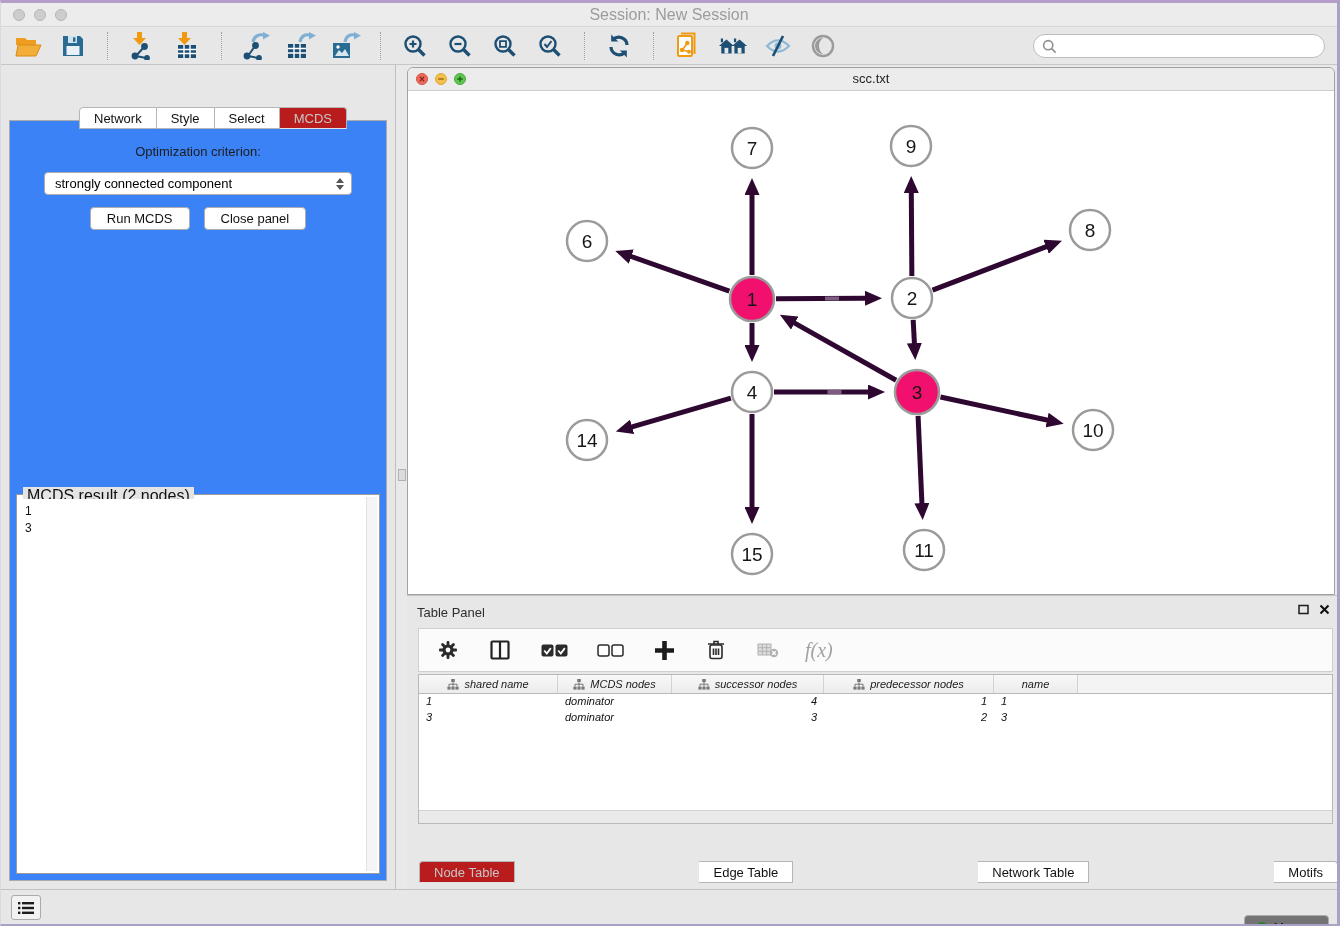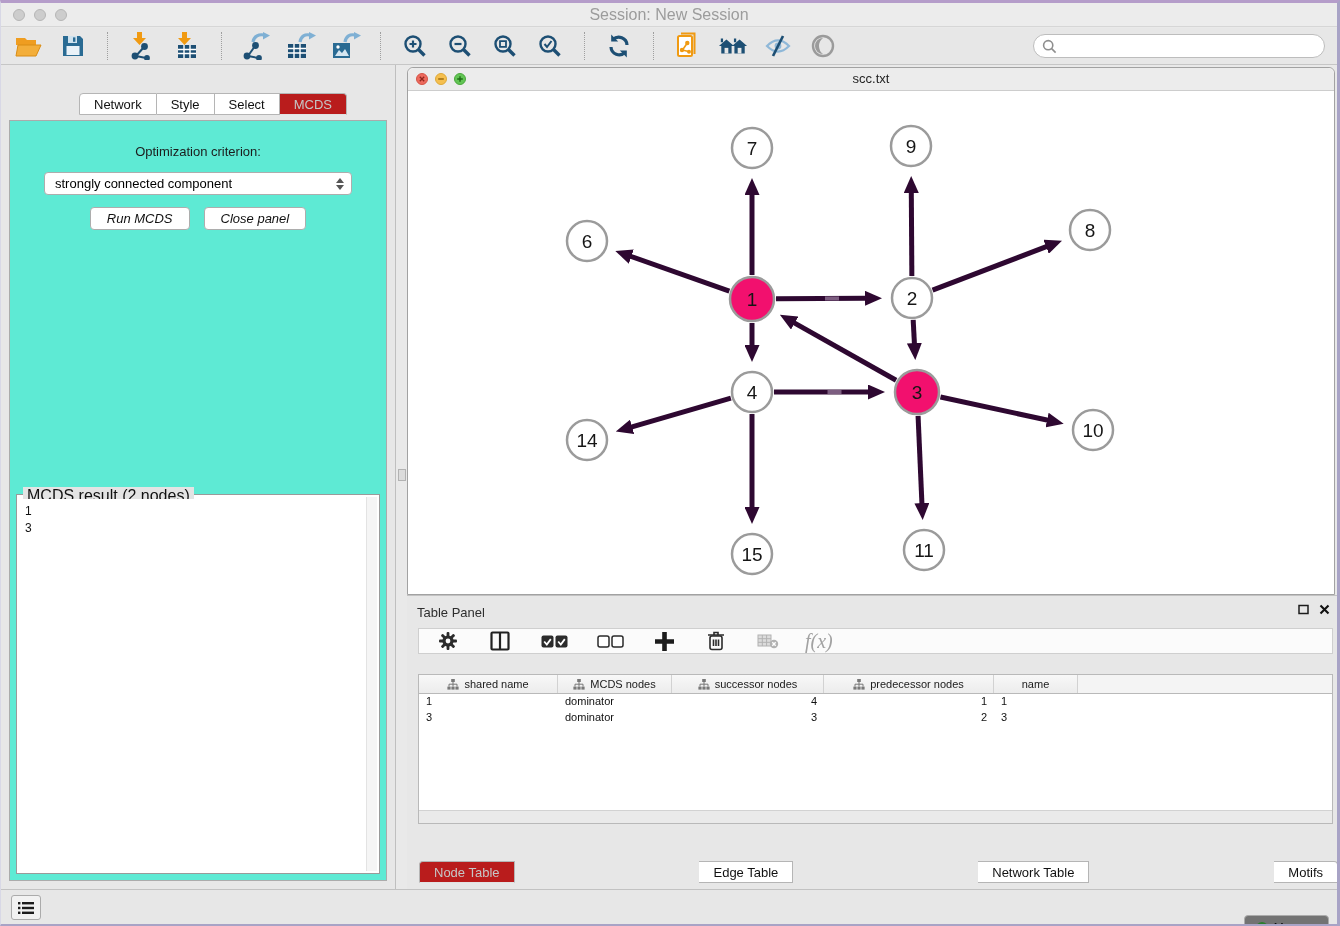--- a/index.html
+++ b/index.html
@@ -21,60 +21,60 @@
   .sep { width:0; height:28px; border-left:1px dotted #9f9f9f; margin:0 4px; }
   .searchbox { margin-left:auto; width:292px; height:24px; background:#fff; border:1px solid #bdbdbd; border-radius:12px;
                display:flex; align-items:center; padding:0 8px; gap:5px; }
   .searchbox input { border:none; outline:none; flex:1; font-size:12px; background:transparent; }
 
   
   .control-panel { position:absolute; left:0; top:62px; width:395px; bottom:35px; background:#e7e7e7; border-right:1px solid #bfbfbf; }
   .cp-header { position:relative; height:30px; }
   .panel-title { position:absolute; left:10px; top:9px; font-size:13px; color:#2e2e2e; }
   .panel-hicons { position:absolute; right:8px; top:8px; display:flex; gap:10px; align-items:center; }
-  .cp-tabs { position:absolute; left:78px; top:28px; display:flex; z-index:2;border-radius:10px; }
+  .cp-tabs { position:absolute; left:78px; top:42px; display:flex; z-index:2;border-radius:10px; }
   .tabseg { height:22px; line-height:21px; font-size:13px; padding:0 14px; background:#fff; border:1px solid #b5b5b5; border-left:none; color:#111; }
   .tabseg:first-child { border-left:1px solid #b5b5b5; border-top-left-radius:4px; }
   .tabseg:last-child { border-top-right-radius:4px; }
   .tabseg.active { background:#b91c1c; color:#c6c6c6; border-bottom-color:#e2e2e2; }
-  .cp-box { position:absolute; left:8px; right:8px; top:55px; bottom:8px; border:1px solid #ababab; background:#5eead4; }
+  .cp-box { position:absolute; left:8px; right:8px; top:55px; bottom:8px; border:1px solid #ababab; background:#3b82f6; }
   .opt-label { text-align:center; margin-top:23px; font-size:13px; color:#1c1c1c; }
   .dropdown { margin:13px auto 0; width:308px; height:23px; background:#fff; border:1px solid #adadad; border-radius:4px;
               display:flex; align-items:center; padding-left:10px; font-size:13px; position:relative; }
   .dd-stepper { position:absolute; right:4px; top:3px; width:14px; height:16px; display:flex; flex-direction:column; align-items:center; justify-content:center; gap:2px; }
   .dd-stepper i { width:0; height:0; border-left:4px solid transparent; border-right:4px solid transparent; }
   .dd-up { border-bottom:5px solid #555; }
   .dd-down { border-top:5px solid #555; }
   .btn-row { margin-top:12px; display:flex; justify-content:center; gap:14px; }
   .pbtn { height:23px; padding:0 16px; background:#fff; border:1px solid #adadad; border-radius:4px; font-size:13px; color:#111;
-          display:flex; align-items:center;font-style:italic; }
+          display:flex; align-items:center; }
   .result-box { position:absolute; left:6px; right:6px; top:373px; bottom:6px; border:1px solid #9a9a9a; background:#fff; }
   .result-legend { position:absolute; top:-8px; left:6px; background:#e4e4e4; padding:0 4px; font-size:16px; color:#111; }
   .result-text { position:absolute; left:2px; top:4px; right:14px; bottom:2px; background:#fff; font-size:12px; line-height:17px;
                  padding:4px 6px; white-space:pre-line; color:#111; }
   .result-scroll { position:absolute; right:2px; top:2px; bottom:2px; width:11px; background:#f5f5f5; border-left:1px solid #e3e3e3; }
 
   
   .vsplit-handle { position:absolute; left:397px; top:466px; width:8px; height:12px; background:#dcdcdc; border:1px solid #b2b2b2; }
   .hsplit-handle { position:absolute; left:861px; top:587px; width:12px; height:8px; background:#dcdcdc; border:1px solid #c2c2c2; }
 
   
   .net-window { position:absolute; left:406px; top:64px; width:928px; height:528px; background:#fff; border:1px solid #a2a2a2;
                 border-radius:6px 6px 0 0; }
   .nw-titlebar { position:relative; height:23px; background:#ececec; border-bottom:1px solid #cdcdcd; border-radius:6px 6px 0 0; }
   .nw-lights { position:absolute; left:8px; top:5px; display:flex; gap:7px; }
   .nw-title { text-align:center; line-height:22px; font-size:13px; color:#1f1f1f; }
   .nw-canvas { position:relative; width:926px; height:503px; background:#fff; overflow:hidden; }
 
   
   .table-panel { position:absolute; left:406px; top:592px; width:931px; bottom:35px; background:#e7e7e7; border-top:1px solid #c2c2c2; }
-  .tp-toolbar { position:absolute; left:11px; right:5px; top:32px; height:26px; background:#fbfbfb; border:1px solid #cfcfcf;
+  .tp-toolbar { position:absolute; left:11px; right:5px; top:32px; height:44px; background:#fbfbfb; border:1px solid #cfcfcf;
                 display:flex; align-items:center; gap:22px; padding-left:14px; }
   .fx { font-family:"Liberation Serif", serif; font-style:italic; font-size:20px; color:#a2a2a2; }
-  .tp-table { position:absolute; left:11px; right:5px; top:78px; bottom:65px; background:#fff; border:1px solid #b9b9b9; }
+  .tp-table { position:absolute; left:11px; right:5px; top:78px; bottom:65px; background:#fff; border:1px solid #b9b9b9;font-style:italic; }
   .tp-headrow { display:flex; height:19px; border-bottom:1px solid #b9b9b9; background:#f1f1f1; }
   .th { display:flex; align-items:center; justify-content:center; gap:5px; font-size:11px; color:#1a1a1a;
         border-right:1px solid #d2d2d2; background:linear-gradient(#f8f8f8,#ececec); }
   .th.filler { flex:1; border-right:none; background:#f4f4f4; }
   .tr { display:flex; height:16px; }
   .td { font-size:11px; color:#111; padding:1px 7px 0; overflow:hidden; white-space:nowrap; }
   .tp-scrollstrip { position:absolute; left:0; right:0; bottom:0; height:13px; background:#eaeaea; border-top:1px solid #d2d2d2; }
   .tp-tabs { position:absolute; left:12px; right:0; bottom:6px; display:flex; justify-content:space-between; }
 
   

